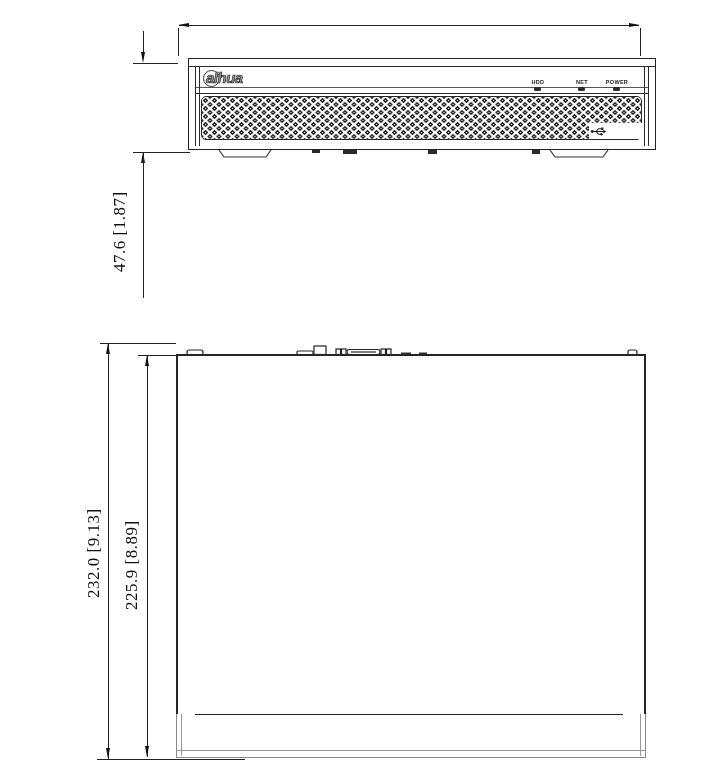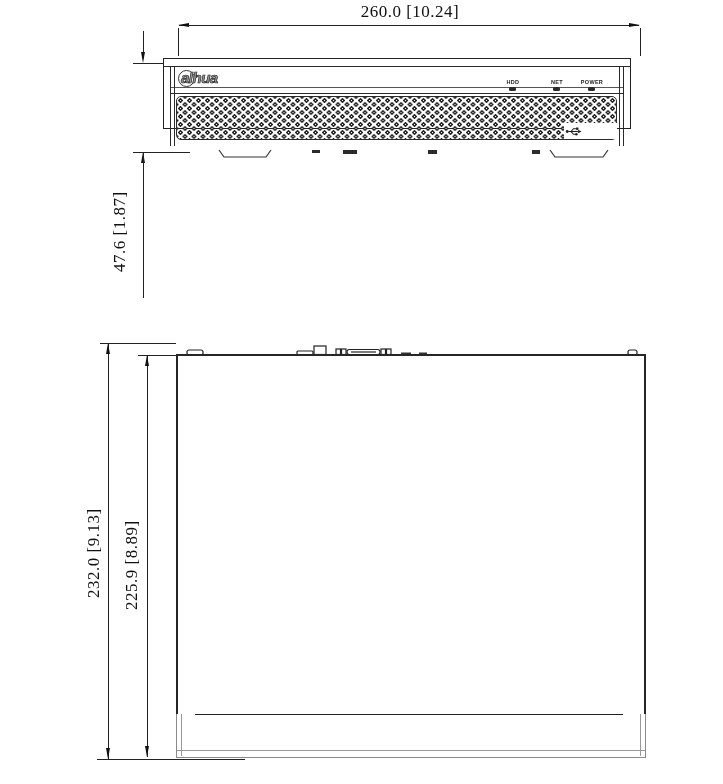--- a/index.html
+++ b/index.html
@@ -13,21 +13,21 @@
   .vtext{position:absolute;writing-mode:vertical-rl;transform:rotate(180deg);
          font:17px "Liberation Serif",serif;color:#111;letter-spacing:0.5px;
          white-space:nowrap;text-align:center;}
   .arr{position:absolute;width:0;height:0;}
   .arr.up{border-left:2.5px solid transparent;border-right:2.5px solid transparent;border-bottom:11px solid #111;}
   .arr.down{border-left:2.5px solid transparent;border-right:2.5px solid transparent;border-top:11px solid #111;}
   .arr.left{border-top:2.5px solid transparent;border-bottom:2.5px solid transparent;border-right:11px solid #111;}
   .arr.right{border-top:2.5px solid transparent;border-bottom:2.5px solid transparent;border-left:11px solid #111;}
 
   
-  #front-device{position:absolute;left:163px;top:58px;width:468px;height:71px;
+  #front-device{position:absolute;left:188px;top:58px;width:468px;height:92px;
                 border:1.5px solid #222;box-sizing:border-box;background:#fff;}
   #front-device .inner-top{position:absolute;left:0;right:0;top:7px;border-top:1px solid #2a2a2a;}
   #front-device .groove1{position:absolute;left:6px;right:6px;top:28px;border-top:1px solid #555;}
   #front-device .groove2{position:absolute;left:6px;right:6px;top:34px;border-top:1px solid #2a2a2a;}
   #front-device .capline{position:absolute;top:7px;height:80px;border-left:1px solid #2a2a2a;width:0;}
   #mesh-panel{position:absolute;left:12px;top:37px;width:441px;height:44px;
               border:1px solid #2a2a2a;border-radius:5px;box-sizing:border-box;
               background-image:
                 radial-gradient(circle at 2.5px 2.5px,#ffffff 0.8px,#2a2a2a 0.9px 2.1px,rgba(0,0,0,0) 2.3px),
                 radial-gradient(circle at 2.5px 2.5px,#ffffff 0.8px,#2a2a2a 0.9px 2.1px,rgba(0,0,0,0) 2.3px);
@@ -50,21 +50,20 @@
             background:#fff;}
   #top-band .band-dark{position:absolute;left:18px;width:428px;top:0;border-top:1.5px solid #222;}
   #top-band .band-gray{position:absolute;left:0;right:0;top:36px;border-top:1px solid #999;}
   #top-band .band-vl{position:absolute;top:0;height:42px;border-left:1px solid #999;width:0;}
 </style>
 </head>
 <body>
 
 <div id="canvas">
 
-  <div class="dimtext" style="left:310px;top:2px;width:200px;text-align:center;">260.0 [10.24]</div>
   <div class="hline" style="left:179px;top:25px;width:460px;"></div>
   <div class="arr left" style="left:178px;top:23px;"></div>
   <div class="arr right" style="left:629px;top:23px;"></div>
   <div class="vline" style="left:178px;top:28px;height:28px;"></div>
   <div class="vline" style="left:640px;top:28px;height:28px;"></div>
 
   <div class="vline" style="left:143px;top:31px;height:22px;"></div>
   <div class="arr down" style="left:141px;top:52px;"></div>
   <div class="hline" style="left:133px;top:63px;width:45px;"></div>
   <div class="hline" style="left:133px;top:152px;width:57px;"></div>

